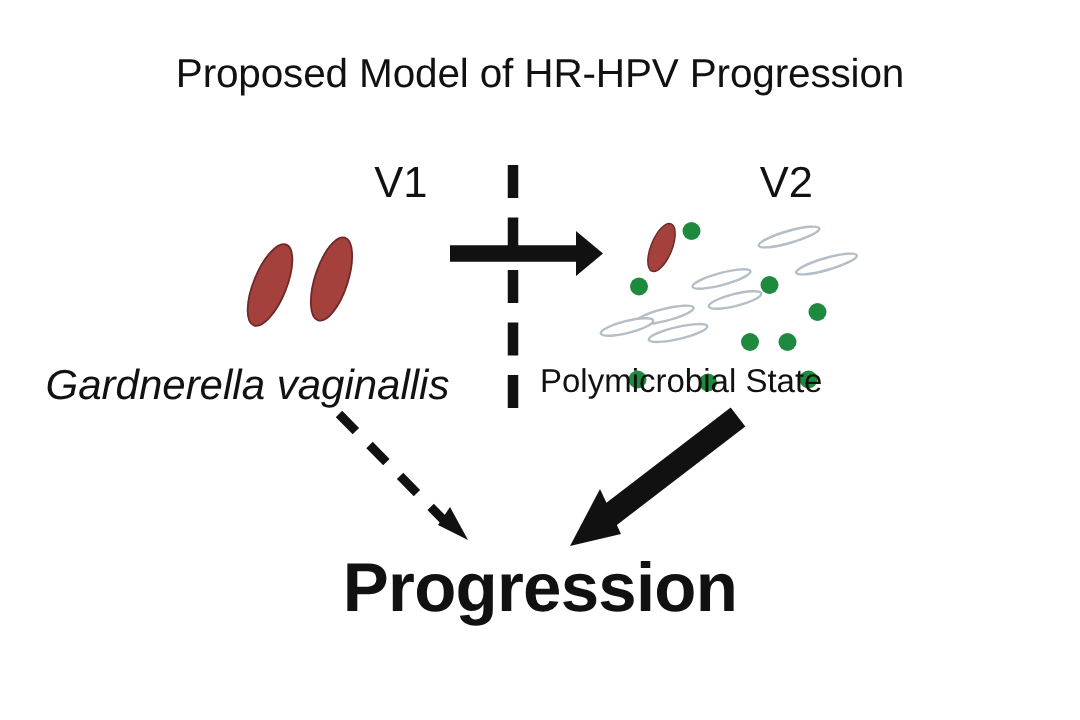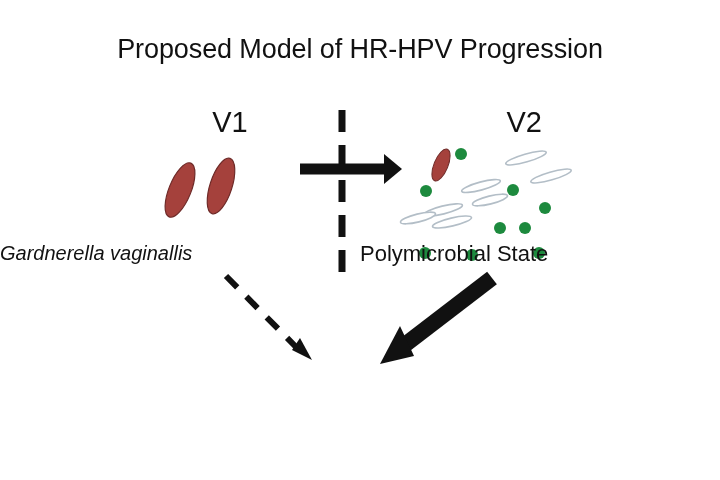--- a/index.html
+++ b/index.html
@@ -39,37 +39,38 @@
     top: 36px;
     text-align: center;
     font-size: 27px;
     letter-spacing: -0.1px;
     font-weight: 400;
   }
   #label-v1 {
     left: 175px;
     top: 108px;
     width: 110px;
-    text-align: center;
+    text-align: right;
     font-size: 29px;
     font-weight: 400;
   }
   #label-v2 {
     left: 432px;
     top: 108px;
     width: 110px;
     text-align: right;
     font-size: 29px;
     font-weight: 400;
   }
   #label-gardnerella {
     left: 0px;
     top: 243px;
     width: 330px;
-    font-size: 20px;
+    text-align: center;
+    font-size: 28px;
     font-style: italic;
     font-weight: 400;
   }
   #label-polymicrobial {
     left: 360px;
     top: 243px;
     width: 260px;
     text-align: left;
     font-size: 22px;
     font-weight: 400;
@@ -144,14 +145,15 @@
   <div class="txt" id="title">Proposed Model of HR-HPV Progression</div>
 
   <div class="txt" id="label-v1">V1</div>
 
   <div class="txt" id="label-v2">V2</div>
 
   <div class="txt" id="label-gardnerella">Gardnerella vaginallis</div>
 
   <div class="txt" id="label-polymicrobial">Polymicrobial State</div>
 
+  <div class="txt" id="label-progression">Progression</div>
 
 </div>
 
 </body></html>

